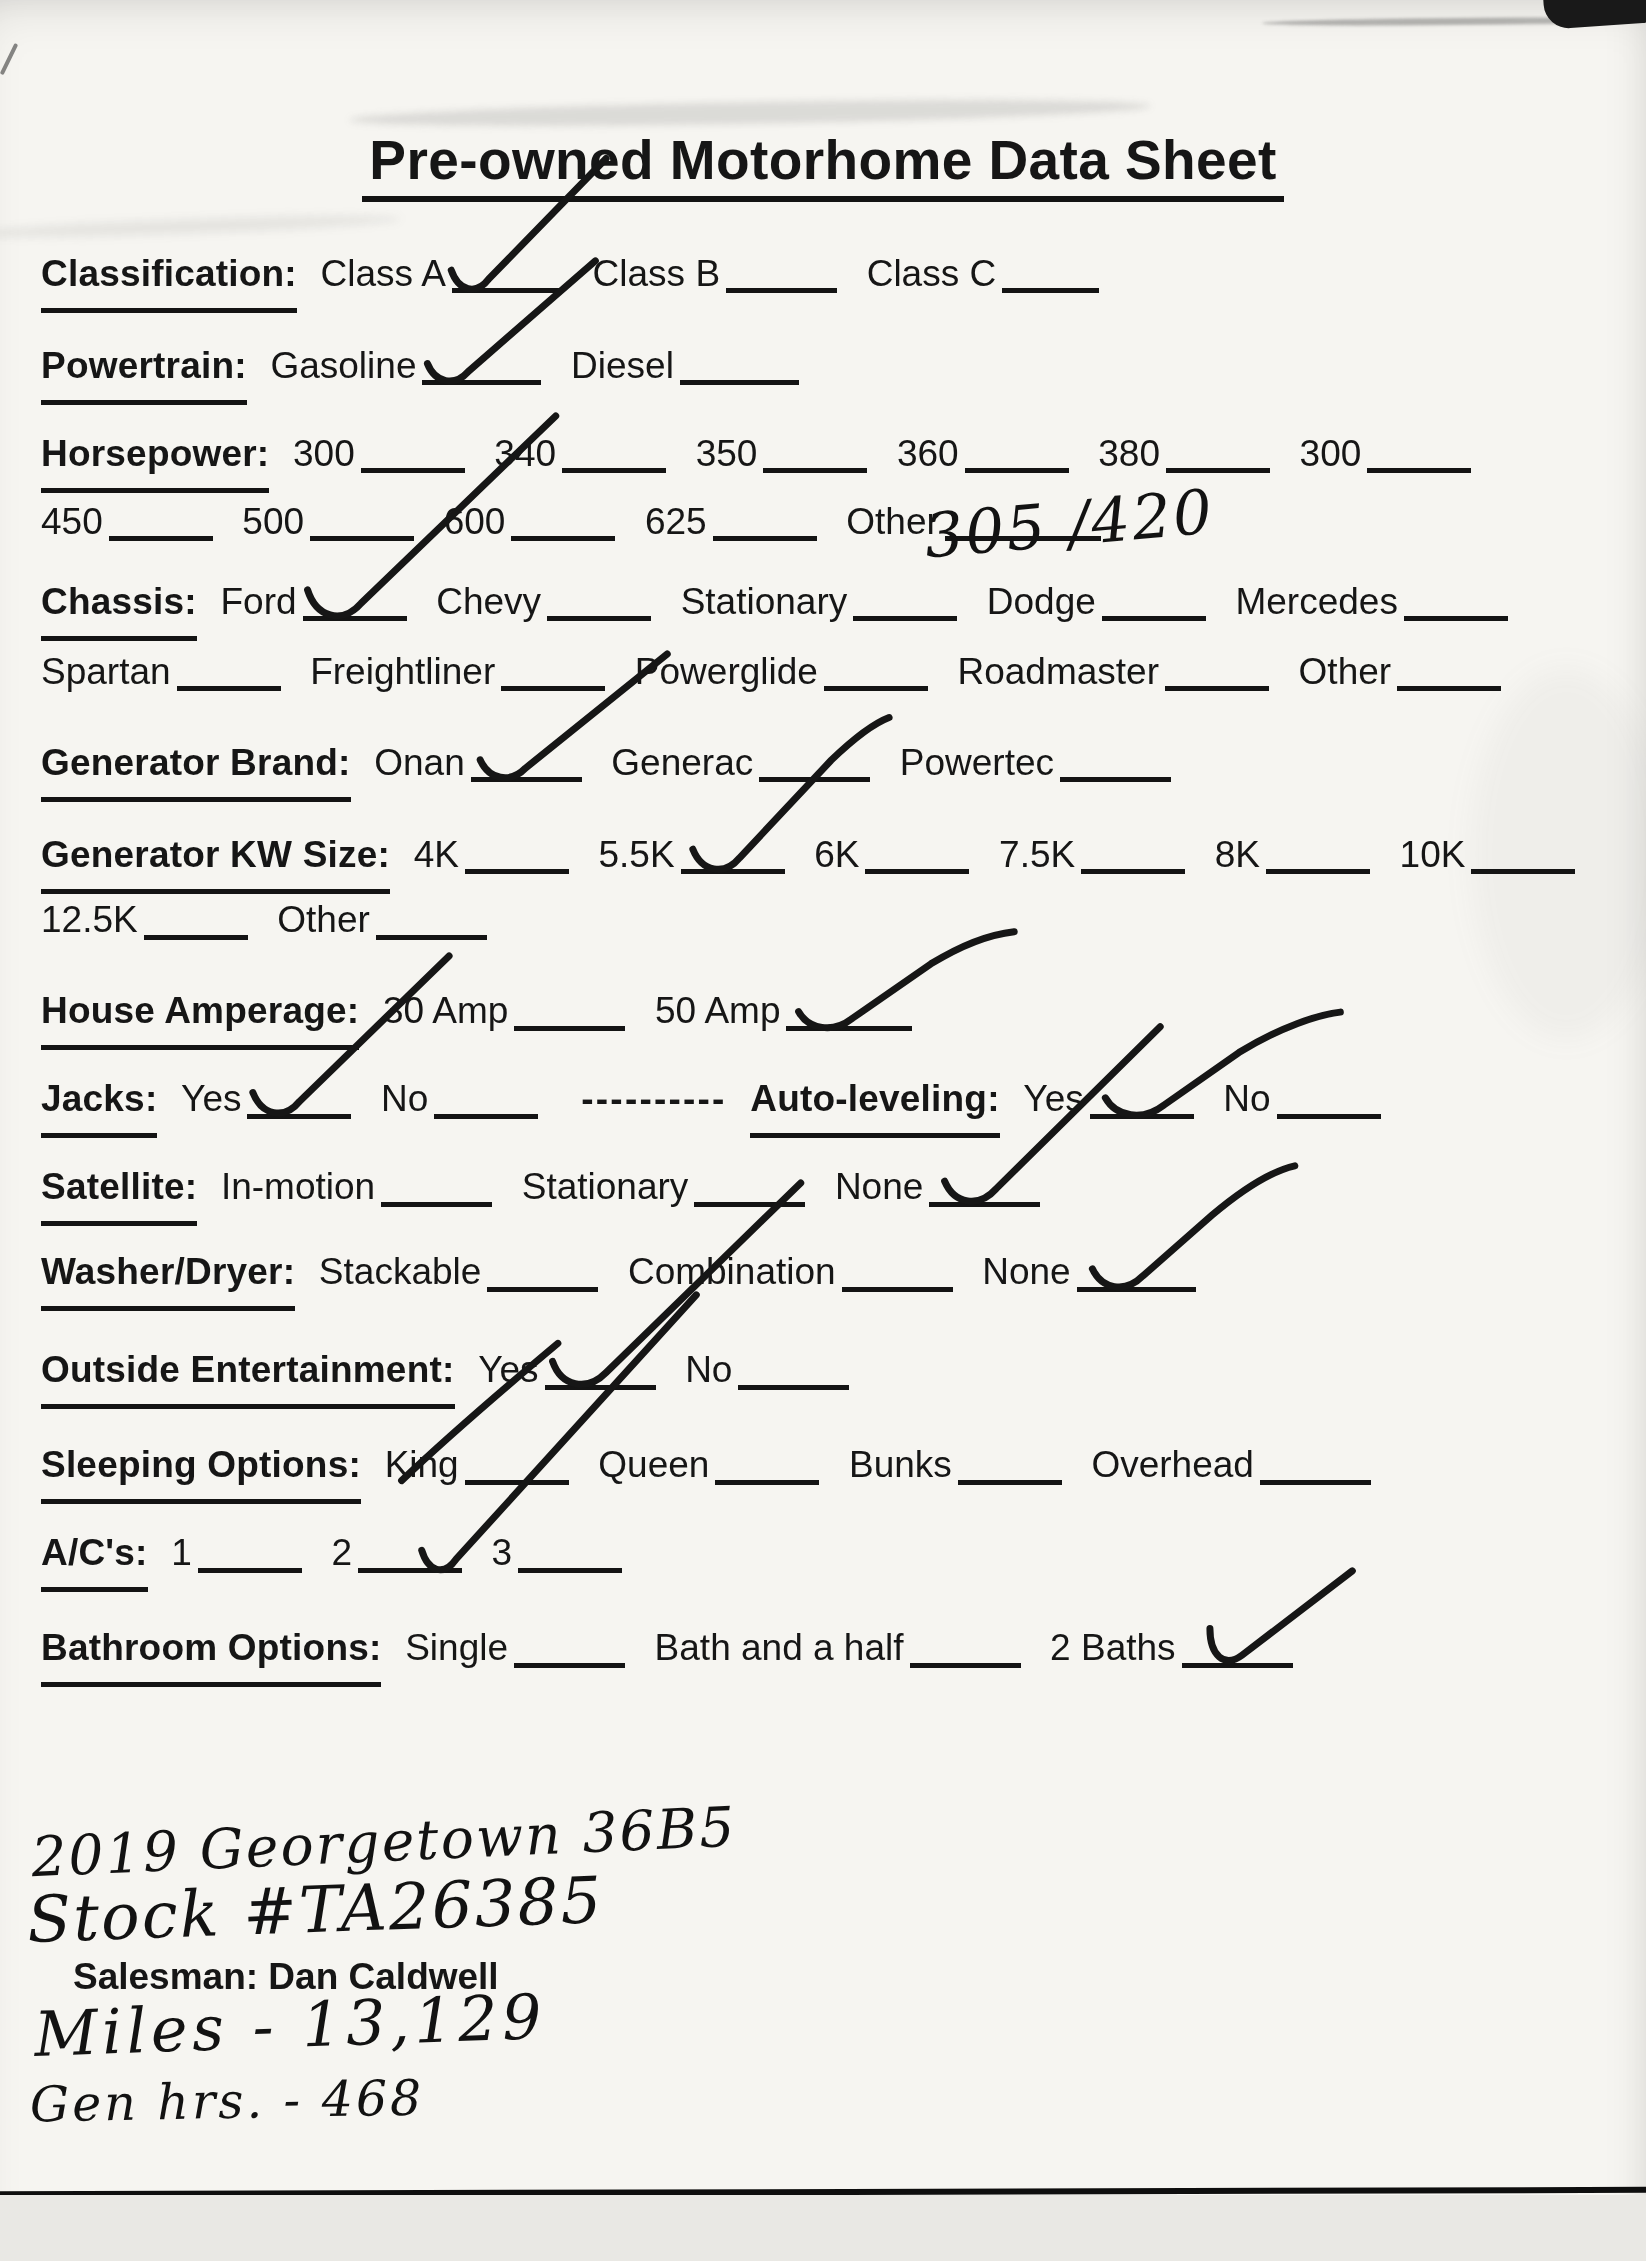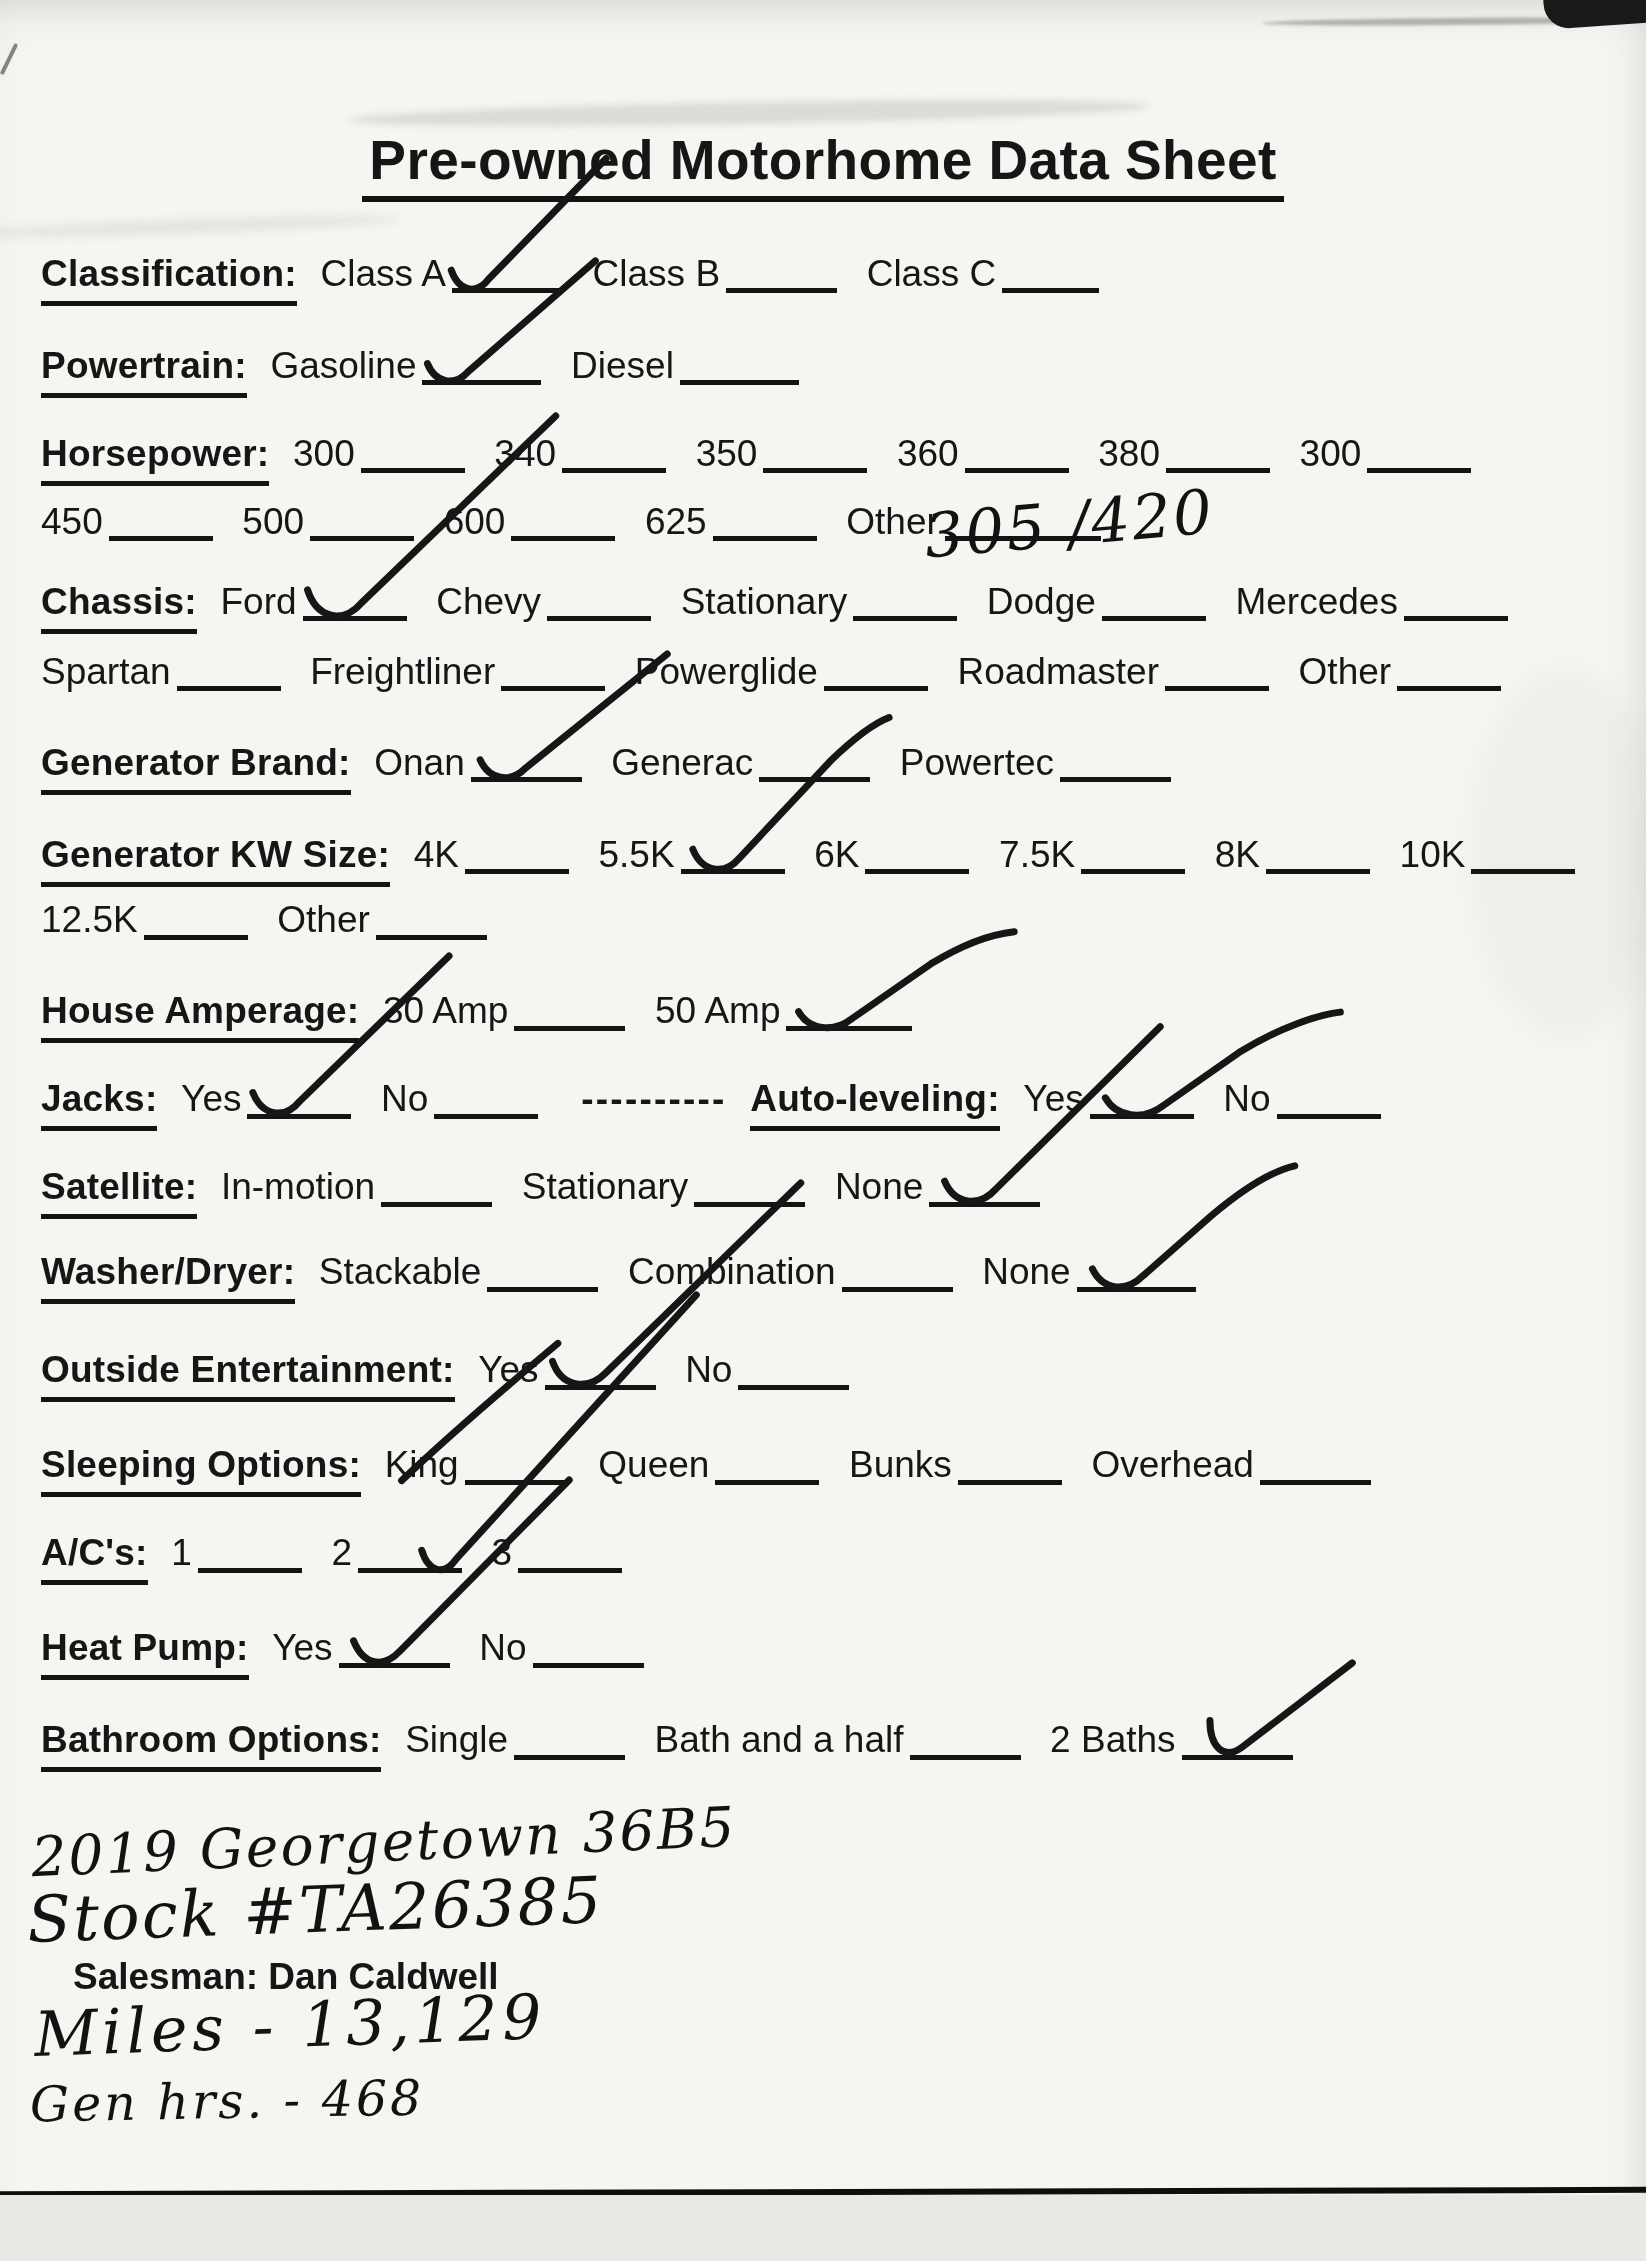--- a/index.html
+++ b/index.html
@@ -27,21 +27,21 @@
   
   .title{position:absolute;top:132px;left:0;width:100%;text-align:center;}
   .title .t-inner{
     display:inline-block;font-size:55px;font-weight:bold;line-height:1.05;
     border-bottom:6.7px solid #131313;padding:0 7.4px 6px 7.4px;letter-spacing:0.4px;
   }
 
   
   .content{position:absolute;left:41px;top:251px;width:1576px;}
   .row{position:relative;white-space:nowrap;font-size:37px;line-height:46px;}
-  .lbl{font-weight:bold;border-bottom:5.2px solid #141414;padding-bottom:7px;margin-right:13.4px;letter-spacing:0.2px;}
+  .lbl{font-weight:bold;border-bottom:5.2px solid #141414;padding-bottom:14px;margin-right:13.4px;letter-spacing:0.2px;}
   .opt{margin-right:19.3px;display:inline-block;}
   .blank{
     display:inline-block;position:relative;height:0;
     border-bottom:5.2px solid #141414;margin-left:6px;vertical-align:-7.4px;
   }
   .sep{font-weight:bold;letter-spacing:2.2px;margin:0 13.4px;}
   .chk{position:absolute;overflow:visible;pointer-events:none;z-index:3;}.w130{width:97px}.w140{width:104px}.w150{width:111px}
   .w160{width:119px}.w170{width:126px}.w210{width:156px}
 
   
@@ -224,27 +224,20 @@
 
     <div class="row mb66">
       <span class="lbl">A/C's:</span>
       <span class="opt"><span>1</span><span class="blank w140"></span></span>
       <span class="opt"><span>2</span><span class="blank w140"><svg class="chk" style="width:312px;height:297px;left:45px;bottom:-12px" viewBox="0 0 100 100" preserveAspectRatio="none">
               <path d="M6 90 C8 97,13 99,17 93 L94 4" fill="none" stroke="#161616" stroke-width="7" stroke-linecap="round" vector-effect="non-scaling-stroke"></path>
             </svg></span></span>
       <span class="opt"><span>3</span><span class="blank w140"></span></span>
     </div>
 
-    <div class="row mb62">
-      <span class="lbl">Heat Pump:</span>
-      <span class="opt"><span>Yes</span><span class="blank w150"><svg class="chk" style="width:245px;height:201px;left:-4.5px;bottom:-10.4px" viewBox="0 0 100 100" preserveAspectRatio="none">
-              <path d="M8 84 C12 96,20 98,27 89 L96 4" fill="none" stroke="#161616" stroke-width="7" stroke-linecap="round" vector-effect="non-scaling-stroke"></path>
-            </svg></span></span>
-      <span class="opt"><span>No</span><span class="blank w150"></span></span>
-    </div>
 
     <div class="row">
       <span class="lbl">Bathroom Options:</span>
       <span class="opt"><span>Single</span><span class="blank w150"></span></span>
       <span class="opt"><span>Bath and a half</span><span class="blank w150"></span></span>
       <span class="opt"><span>2 Baths</span><span class="blank w150"><svg class="chk" style="width:178px;height:111px;left:3px;bottom:-10.4px" viewBox="0 0 100 100" preserveAspectRatio="none">
               <path d="M14 60 C14 84,22 96,32 84 L94 8" fill="none" stroke="#161616" stroke-width="7" stroke-linecap="round" vector-effect="non-scaling-stroke"></path>
             </svg></span></span>
     </div>
 

